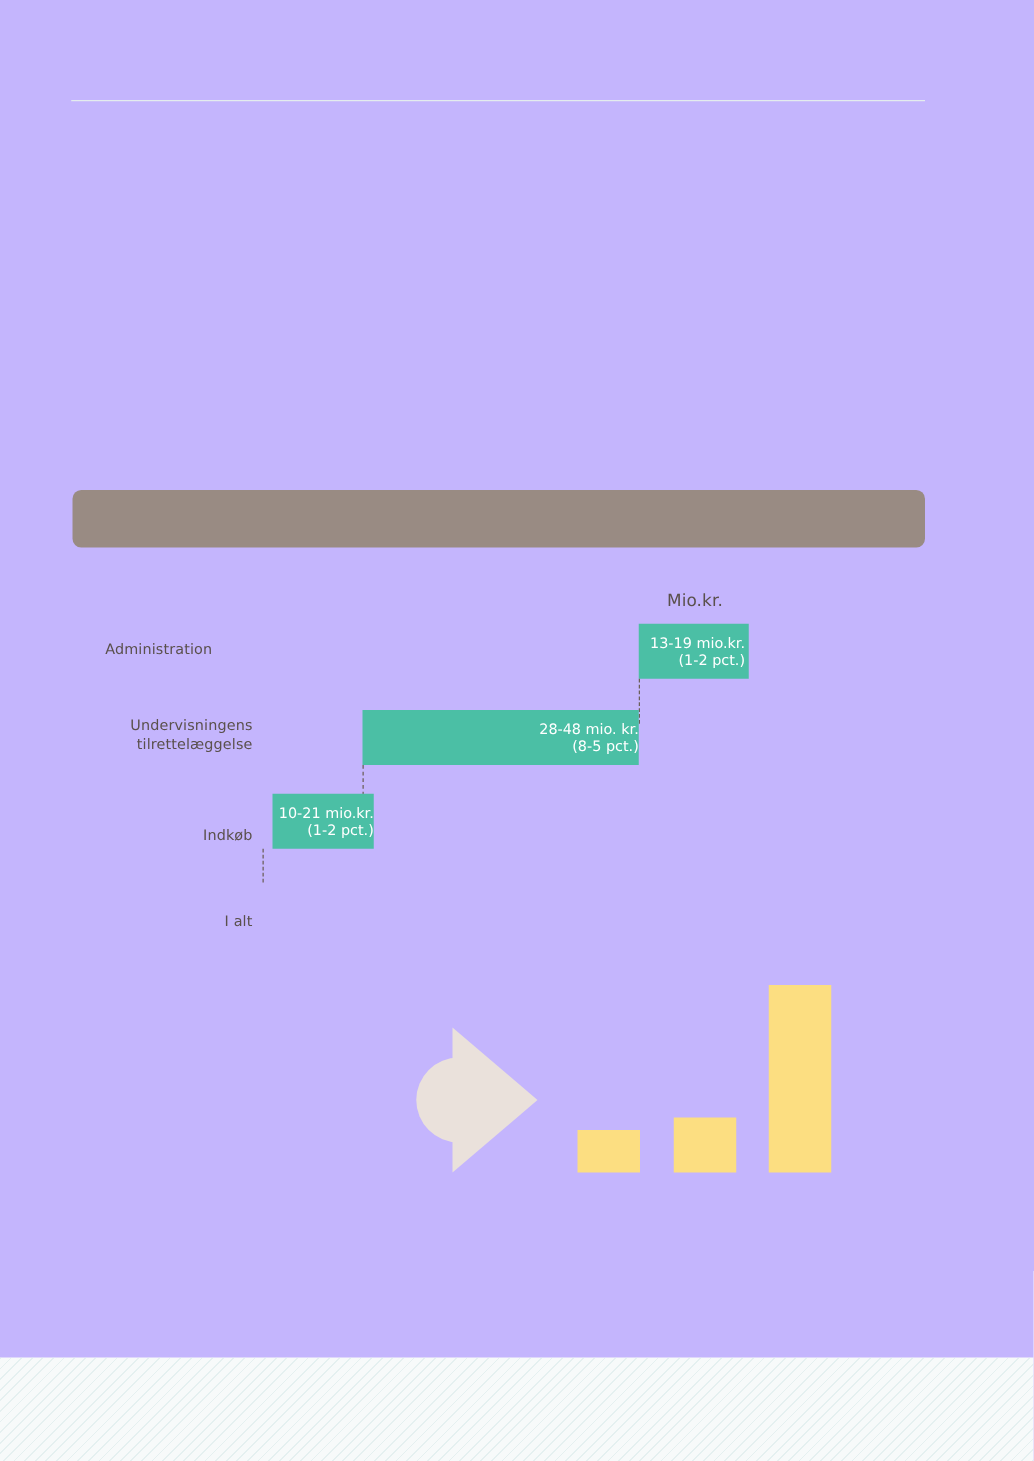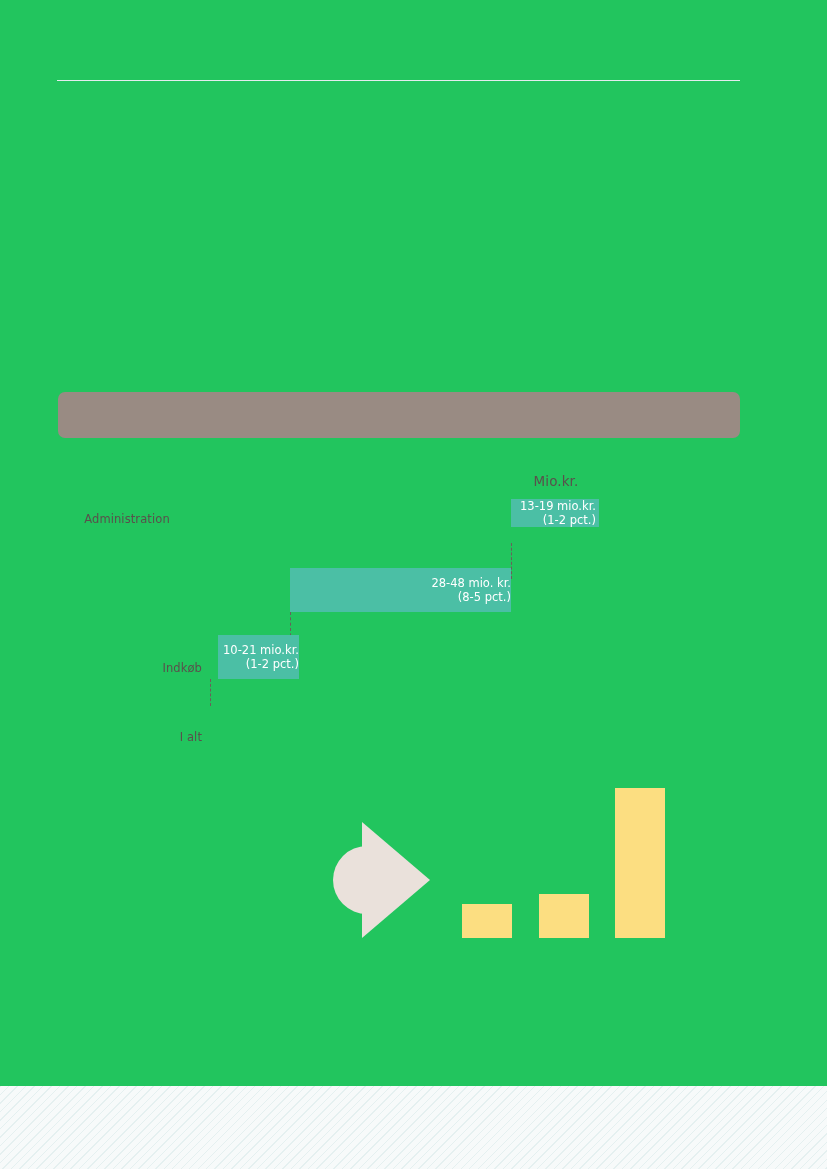--- a/index.html
+++ b/index.html
@@ -7,21 +7,21 @@
     padding: 0;
     background: #ffffff;
   }
   body {
     font-family: "DejaVu Sans", sans-serif;
   }
   #page {
     position: relative;
     width: 827px;
     height: 1169px;
-    background: #22c55e;
+    background: #c4b5fd;
     overflow: hidden;
   }
 
   
   #top-rule {
     position: absolute;
     left: 57px;
     top: 80px;
     width: 683px;
     height: 1px;
@@ -134,26 +134,30 @@
     <span></span>
   </div>
 
   <div id="chart">
 
     <div class="unit-header">Mio.kr.</div>
 
     <div class="cat-label" style="top:57px;text-align:center;">
       <span>Administration</span>
     </div>
-    <div class="bar right-al" style="left:511px; top:44px; width:88px; height:28px;justify-content:flex-end;">
+    <div class="bar right-al" style="left:511px; top:44px; width:88px; height:44px;">
       <span>13-19 mio.kr.</span>
       <span>(1-2 pct.)</span>
     </div>
     <div class="connector" style="left:511px; top:88px; height:36px;"></div>
 
+    <div class="cat-label" style="top:118px;">
+      <span>Undervisningens</span><br>
+      <span>tilrettelæggelse</span>
+    </div>
     <div class="bar" style="left:290px; top:113px; width:221px; height:44px;">
       <span>28-48 mio. kr.</span>
       <span>(8-5 pct.)</span>
     </div>
     <div class="connector" style="left:290px; top:157px; height:35px;"></div>
 
     <div class="cat-label" style="top:206px;">
       <span>Indkøb</span>
     </div>
     <div class="bar" style="left:218px; top:180px; width:81px; height:44px;">

